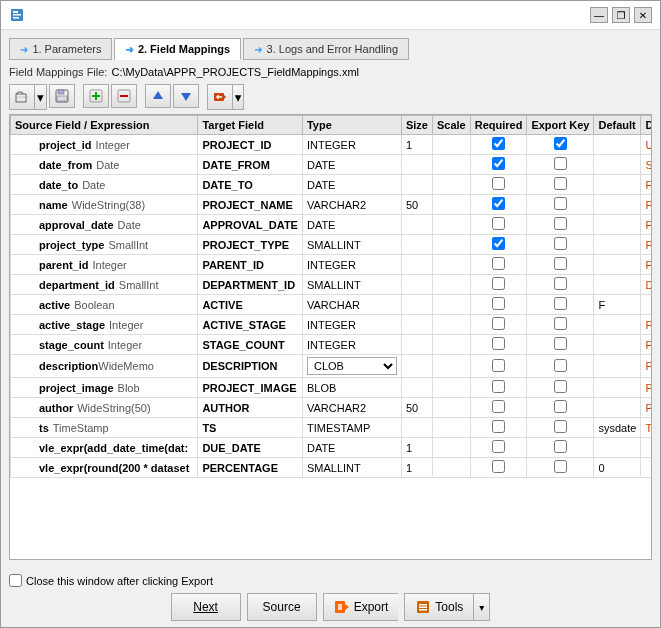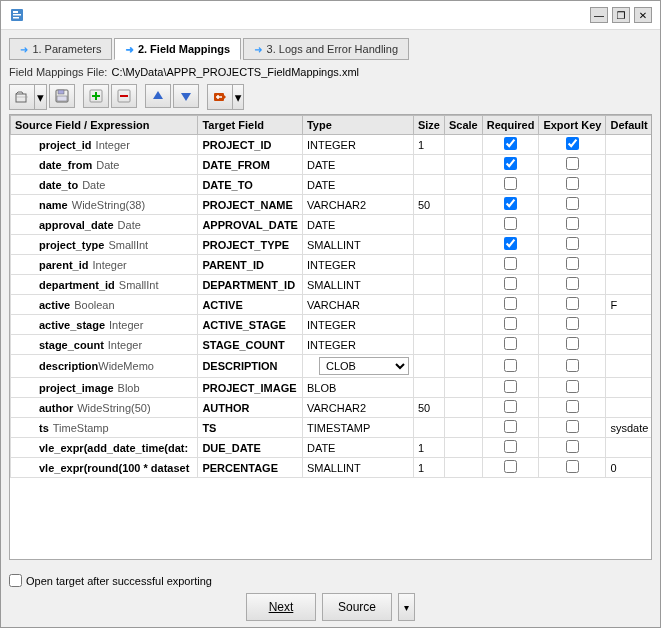--- a/index.html
+++ b/index.html
@@ -37,21 +37,21 @@
     table { width: 100%; border-collapse: collapse; font-size: 11px; }
     thead th { background: #e8e8e8; border: 1px solid #bbb; padding: 3px 4px; text-align: left; font-weight: bold; color: #000; position: sticky; top: 0; white-space: nowrap; }
     tbody tr { cursor: default; }
     tbody td { border: 1px solid #ddd; padding: 2px 4px; white-space: nowrap; }
     td.source-field { font-weight: bold; color: #000; padding-left: 28px; }
     td.target-field { font-weight: bold; color: #000; }
     td.desc-field { color: #cc4400; }
     
     .checkbox-cell { text-align: center; }
     input[type="checkbox"] { width: 13px; height: 13px; cursor: pointer; }
-    .type-dropdown { font-size: 11px; border: 1px solid #aaa; background: #fff; padding: 0 2px; height: 18px; margin-left: 12px; }
+    .type-dropdown { font-size: 11px; border: 1px solid #aaa; background: #fff; padding: 0 2px; height: 18px; }
     
     .bottom-bar { padding: 6px 8px; display: flex; flex-direction: column; gap: 6px; }
     .checkboxes-row { display: flex; align-items: center; justify-content: space-between; }
     .checkbox-label { display: flex; align-items: center; gap: 4px; font-size: 11px; cursor: pointer; }
     
     .buttons-row { display: flex; align-items: center; justify-content: center; gap: 6px; }
     .btn { border: 1px solid #aaa; background: linear-gradient(to bottom, #f8f8f8, #e0e0e0); cursor: pointer; padding: 5px 14px; font-size: 12px; min-width: 70px; height: 28px; display: flex; align-items: center; justify-content: center; gap: 4px; }
     .btn-split { display: flex; align-items: stretch; }
     .btn-split-main { border: 1px solid #aaa; border-right: none; background: linear-gradient(to bottom, #f8f8f8, #e0e0e0); cursor: pointer; padding: 5px 10px; font-size: 12px; height: 28px; display: flex; align-items: center; gap: 4px; }
     .btn-split-arrow { border: 1px solid #aaa; background: linear-gradient(to bottom, #f8f8f8, #e0e0e0); cursor: pointer; padding: 5px 5px; font-size: 10px; height: 28px; display: flex; align-items: center; }
@@ -342,47 +342,68 @@
               <td class="target-field">DUE_DATE</td>
               <td>DATE</td>
               <td>1</td>
               <td></td>
               <td class="checkbox-cell"><input type="checkbox" style=""></td>
               <td class="checkbox-cell"><input type="checkbox" style=""></td>
               <td></td>
               <td class="desc-field"></td>
             </tr>
             <tr>
-              <td class="source-field"><span style="font-weight: bold;">vle_expr(round(100 * dataset</span><span style="font-weight: normal; color: rgb(85, 85, 85); margin-left: 4px;"></span></td>
+              <td class="source-field"><span style="font-weight: bold;">vle_expr(round(200 * dataset</span><span style="font-weight: normal; color: rgb(85, 85, 85); margin-left: 4px;"></span></td>
               <td class="target-field">PERCENTAGE</td>
               <td>SMALLINT</td>
               <td>1</td>
               <td></td>
               <td class="checkbox-cell"><input type="checkbox" style=""></td>
               <td class="checkbox-cell"><input type="checkbox" style=""></td>
               <td>0</td>
               <td class="desc-field"></td>
             </tr>
           </tbody>
       </table>
     </div>
   </div>
 
   <div class="bottom-bar">
     <div class="checkboxes-row">
       <label class="checkbox-label">
         <input type="checkbox" style="">
-        <span>Open target after successful exporting</span>
+        <span>Close this window after clicking Export</span>
       </label>
     </div>
     <div class="buttons-row">
       <button class="btn">
         <span style="text-decoration:underline">Next</span>
       </button>
       <button class="btn">
         <span>Source</span>
       </button>
       <div class="btn-split">
+        <button class="btn-split-main">
+          <svg width="16" height="16" viewBox="0 0 16 16">
+            <rect x="1" y="2" width="10" height="12" rx="1" fill="#ff6600"></rect>
+            <polygon points="11,5 15,8 11,11" fill="#ff6600"></polygon>
+            <line x1="4" y1="6" x2="8" y2="6" stroke="white" stroke-width="1.5"></line>
+            <line x1="4" y1="8" x2="8" y2="8" stroke="white" stroke-width="1.5"></line>
+            <line x1="4" y1="10" x2="8" y2="10" stroke="white" stroke-width="1.5"></line>
+          </svg>
+          <span>Export</span>
+        </button>
+      </div>
+      <div class="btn-split">
+        <button class="btn-split-main">
+          <svg width="16" height="16" viewBox="0 0 16 16">
+            <rect x="2" y="2" width="12" height="12" rx="1" fill="#cc6600"></rect>
+            <rect x="4" y="5" width="8" height="1.5" fill="white"></rect>
+            <rect x="4" y="7.5" width="8" height="1.5" fill="white"></rect>
+            <rect x="4" y="10" width="8" height="1.5" fill="white"></rect>
+          </svg>
+          <span>Tools</span>
+        </button>
         <button class="btn-split-arrow">▾</button>
       </div>
     </div>
   </div>
 </div>
 
 </body></html>

